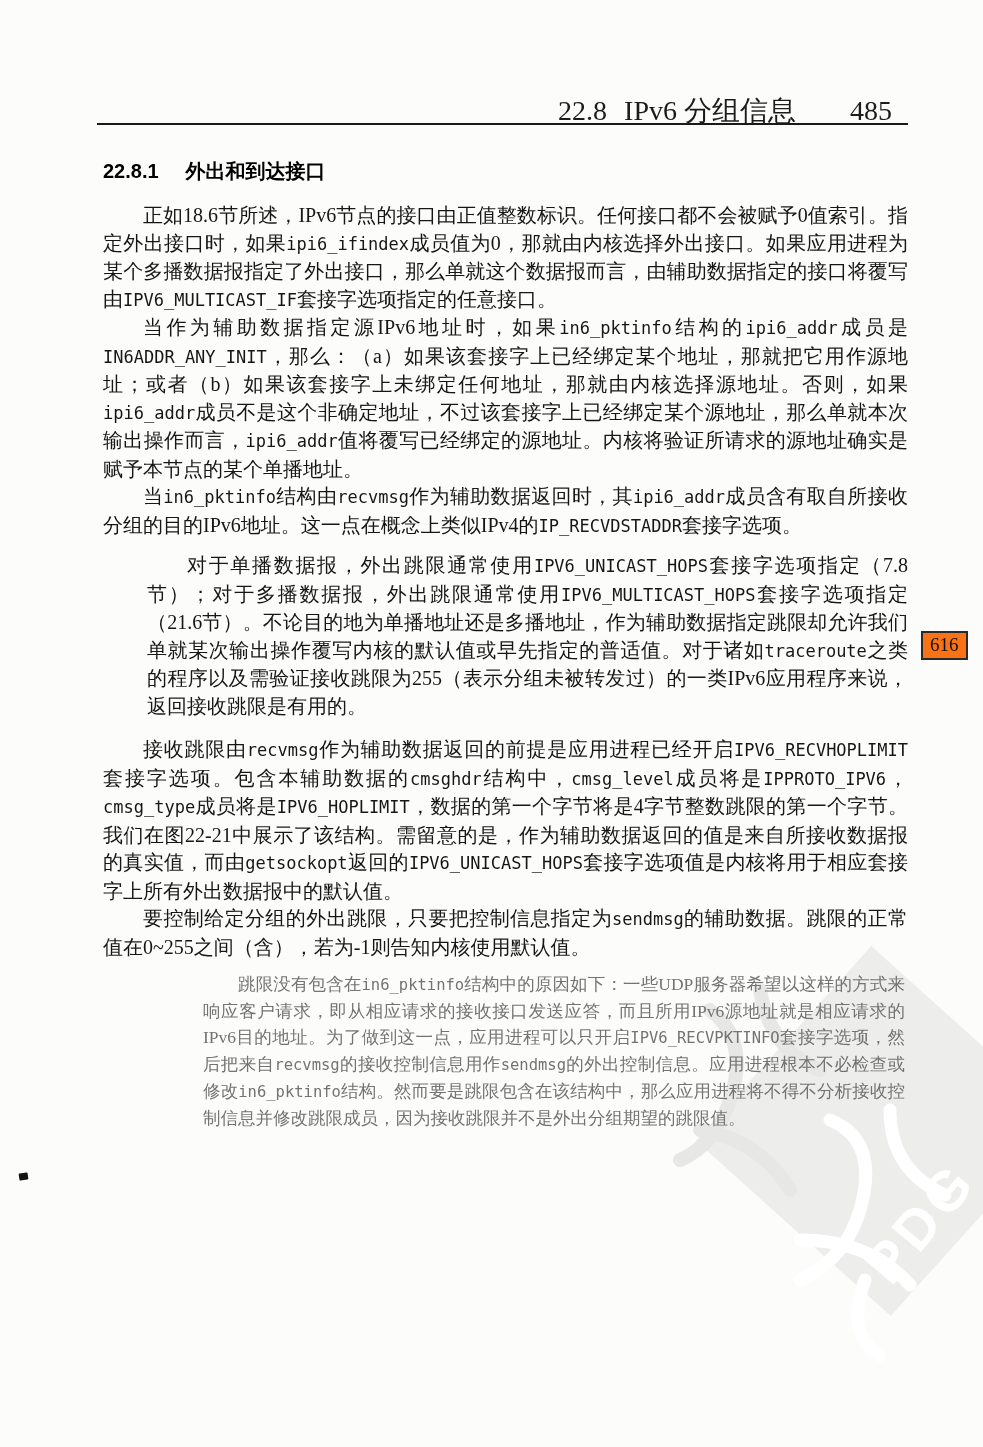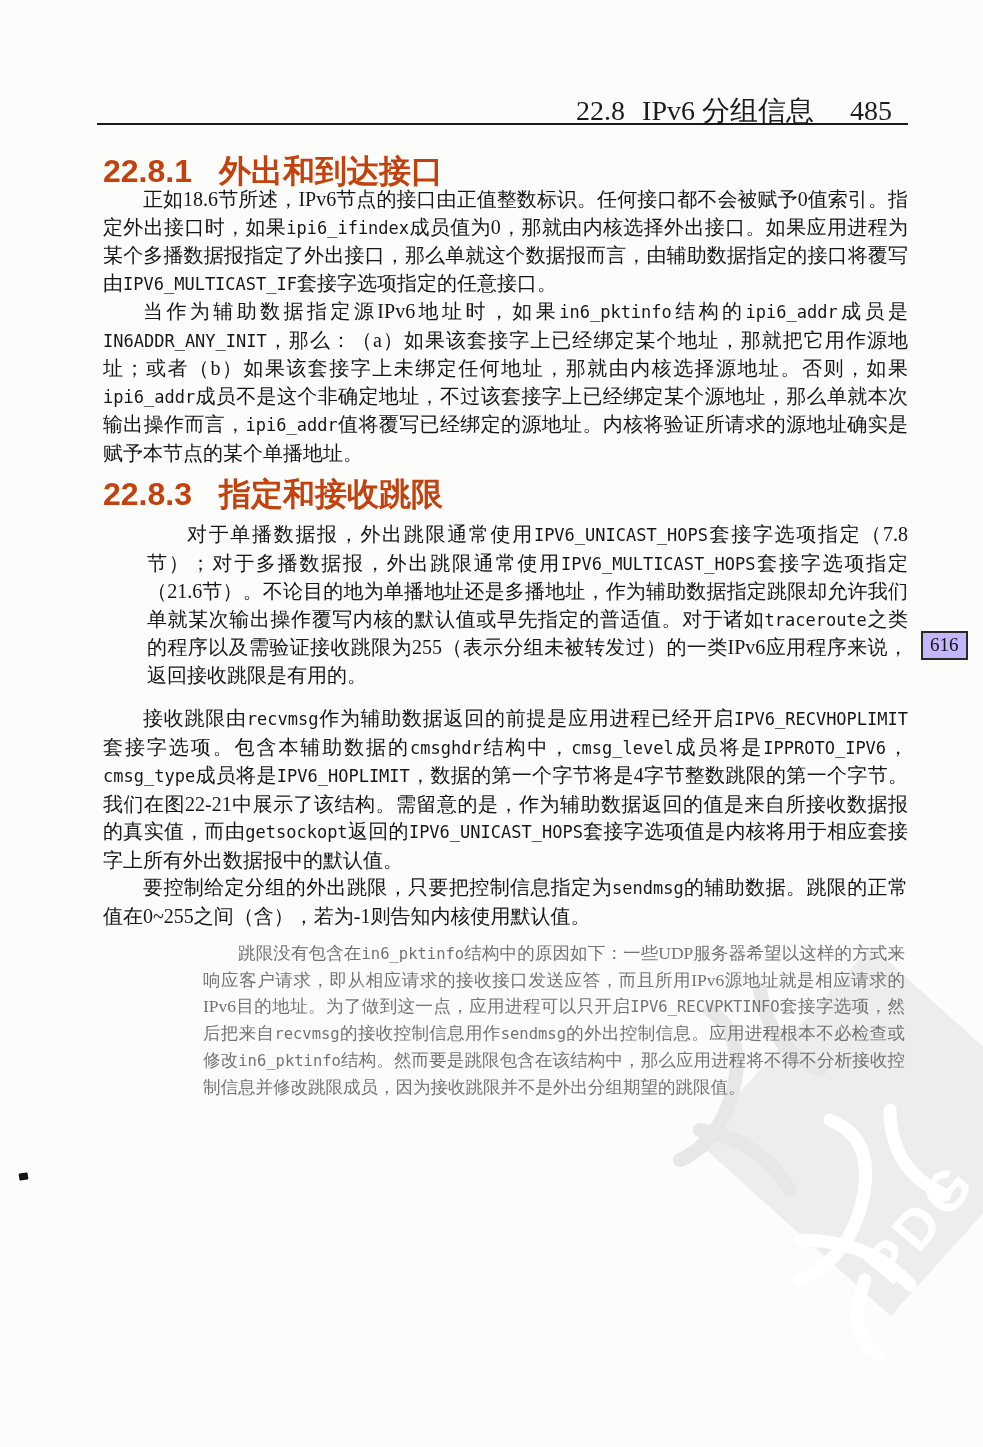--- a/index.html
+++ b/index.html
@@ -26,57 +26,57 @@
     transform:rotate(-50deg);
   }
   
   .layer{position:absolute;inset:0;z-index:1;}
   .running-header{
     position:absolute;top:92px;left:500px;width:392px;
     display:flex;justify-content:flex-end;align-items:baseline;
     font-size:28px;color:#1c1c1c;
   }
   .running-header .sec-no{margin-right:17px;}
-  .running-header .pg-no{margin-left:36px;text-align:right;}
+  .running-header .pg-no{margin-left:54px;text-align:right;}
   .header-rule{
     position:absolute;top:123px;left:97px;width:811px;height:2px;
     background:#1a1a1a;
   }
   .content{position:absolute;left:103px;top:0;width:805px;}
   h2.sect{
     font-family:"Liberation Sans","DejaVu Sans",sans-serif;
-    font-size:32px;font-weight:bold;color:#c2410c;
+    font-size:20px;font-weight:bold;color:#000000;
     margin:0;padding:0;line-height:30px;
   }
   h2.sect .no{margin-right:27px;}
   .content p{
     margin:0;font-size:20px;line-height:27.5px;
     text-align:justify;text-indent:2em;color:#161616;
   }
   .code{
     font-family:"DejaVu Sans Mono","Liberation Mono",monospace;
     font-size:17px;letter-spacing:0;
   }
   #h1{margin-top:156px;}
-  #s1p1{}
+  #s1p1{margin-top:16px;}
   #h2{margin-top:14px;}
   #s2p1{margin-top:12px;}
   #h3{margin-top:12px;}
   #s3p1{margin-top:12px;margin-left:44px;}
   #s3p2{margin-top:16px;}
   .note{
     margin:10px 0 0 100px;width:702px;
     font-size:17.5px;line-height:26px;
     text-align:justify;text-indent:2em;color:#737373;
   }
   .note .code{font-size:15.5px;}
   .margin-pageno{
     position:absolute;left:921px;top:631px;
     border:2px solid #2a2a2a;padding:1px 7px 2px 7px;
-    font-size:19px;color:#111;background:#c4b5fd;z-index:1;
+    font-size:19px;color:#111;background:#f97316;z-index:1;
   }
   .speck{
     position:absolute;left:19px;top:1173px;width:9px;height:7px;
     background:#141414;border-radius:1px;transform:rotate(-8deg);z-index:1;
   }
 </style>
 </head>
 <body>
 
 <div class="page">
@@ -113,24 +113,22 @@
     <div class="speck"></div>
 
     <div class="content">
 
       <h2 class="sect" id="h1">
         <span class="no">22.8.1</span><span>外出和到达接口</span>
       </h2>
       <p id="s1p1"><span>正如18.6节所述，IPv6节点的接口由正值整数标识。任何接口都不会被赋予0值索引。指定外出接口时，如果</span><span class="code">ipi6_ifindex</span><span>成员值为0，那就由内核选择外出接口。如果应用进程为某个多播数据报指定了外出接口，那么单就这个数据报而言，由辅助数据指定的接口将覆写由</span><span class="code">IPV6_MULTICAST_IF</span><span>套接字选项指定的任意接口。</span></p>
 
       <p id="s2p2"><span>当作为辅助数据指定源IPv6地址时，如果</span><span class="code">in6_pktinfo</span><span>结构的</span><span class="code">ipi6_addr</span><span>成员是</span><span class="code">IN6ADDR_ANY_INIT</span><span>，那么：（a）如果该套接字上已经绑定某个地址，那就把它用作源地址；或者（b）如果该套接字上未绑定任何地址，那就由内核选择源地址。否则，如果</span><span class="code">ipi6_addr</span><span>成员不是这个非确定地址，不过该套接字上已经绑定某个源地址，那么单就本次输出操作而言，</span><span class="code">ipi6_addr</span><span>值将覆写已经绑定的源地址。内核将验证所请求的源地址确实是赋予本节点的某个单播地址。</span></p>
+      <p id="s2p3"><span>当</span><span class="code">in6_pktinfo</span><span>结构由</span><span class="code">recvmsg</span><span>作为辅助数据返回时，其</span><span class="code">ipi6_addr</span><span>成员含有取自所接收分组的目的IPv6地址。这一点在概念上类似IPv4的</span><span class="code">IP_RECVDSTADDR</span><span>套接字选项。</span></p>
 
-      <h2 class="sect" id="h3">
-        <span class="no">22.8.3</span><span>指定和接收跳限</span>
-      </h2>
       <p id="s3p1"><span>对于单播数据报，外出跳限通常使用</span><span class="code">IPV6_UNICAST_HOPS</span><span>套接字选项指定（7.8节）；对于多播数据报，外出跳限通常使用</span><span class="code">IPV6_MULTICAST_HOPS</span><span>套接字选项指定（21.6节）。不论目的地为单播地址还是多播地址，作为辅助数据指定跳限却允许我们单就某次输出操作覆写内核的默认值或早先指定的普适值。对于诸如</span><span class="code">traceroute</span><span>之类的程序以及需验证接收跳限为255（表示分组未被转发过）的一类IPv6应用程序来说，返回接收跳限是有用的。</span></p>
       <p id="s3p2"><span>接收跳限由</span><span class="code">recvmsg</span><span>作为辅助数据返回的前提是应用进程已经开启</span><span class="code">IPV6_RECVHOPLIMIT</span><span>套接字选项。包含本辅助数据的</span><span class="code">cmsghdr</span><span>结构中，</span><span class="code">cmsg_level</span><span>成员将是</span><span class="code">IPPROTO_IPV6</span><span>，</span><span class="code">cmsg_type</span><span>成员将是</span><span class="code">IPV6_HOPLIMIT</span><span>，数据的第一个字节将是4字节整数跳限的第一个字节。我们在图22-21中展示了该结构。需留意的是，作为辅助数据返回的值是来自所接收数据报的真实值，而由</span><span class="code">getsockopt</span><span>返回的</span><span class="code">IPV6_UNICAST_HOPS</span><span>套接字选项值是内核将用于相应套接字上所有外出数据报中的默认值。</span></p>
       <p id="s3p3"><span>要控制给定分组的外出跳限，只要把控制信息指定为</span><span class="code">sendmsg</span><span>的辅助数据。跳限的正常值在0~255之间（含），若为-1则告知内核使用默认值。</span></p>
 
       <div class="note"><span>跳限没有包含在</span><span class="code">in6_pktinfo</span><span>结构中的原因如下：一些UDP服务器希望以这样的方式来响应客户请求，即从相应请求的接收接口发送应答，而且所用IPv6源地址就是相应请求的IPv6目的地址。为了做到这一点，应用进程可以只开启</span><span class="code">IPV6_RECVPKTINFO</span><span>套接字选项，然后把来自</span><span class="code">recvmsg</span><span>的接收控制信息用作</span><span class="code">sendmsg</span><span>的外出控制信息。应用进程根本不必检查或修改</span><span class="code">in6_pktinfo</span><span>结构。然而要是跳限包含在该结构中，那么应用进程将不得不分析接收控制信息并修改跳限成员，因为接收跳限并不是外出分组期望的跳限值。</span></div>
 
     </div>
   </div>
 </div>
 

